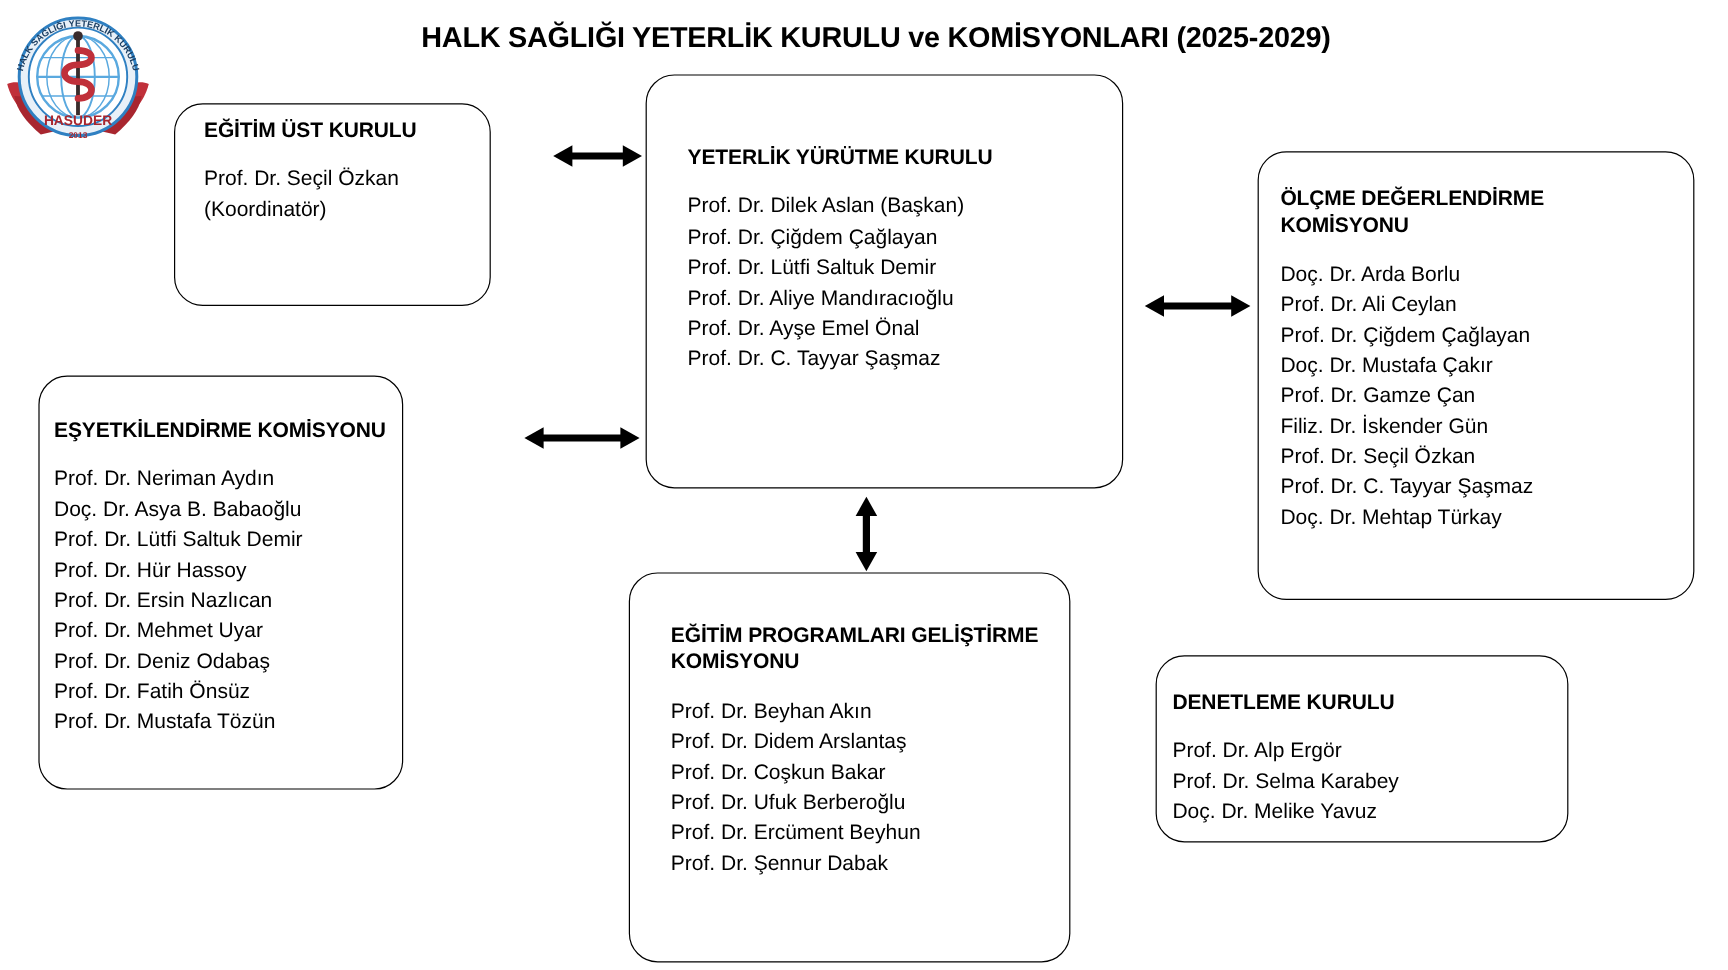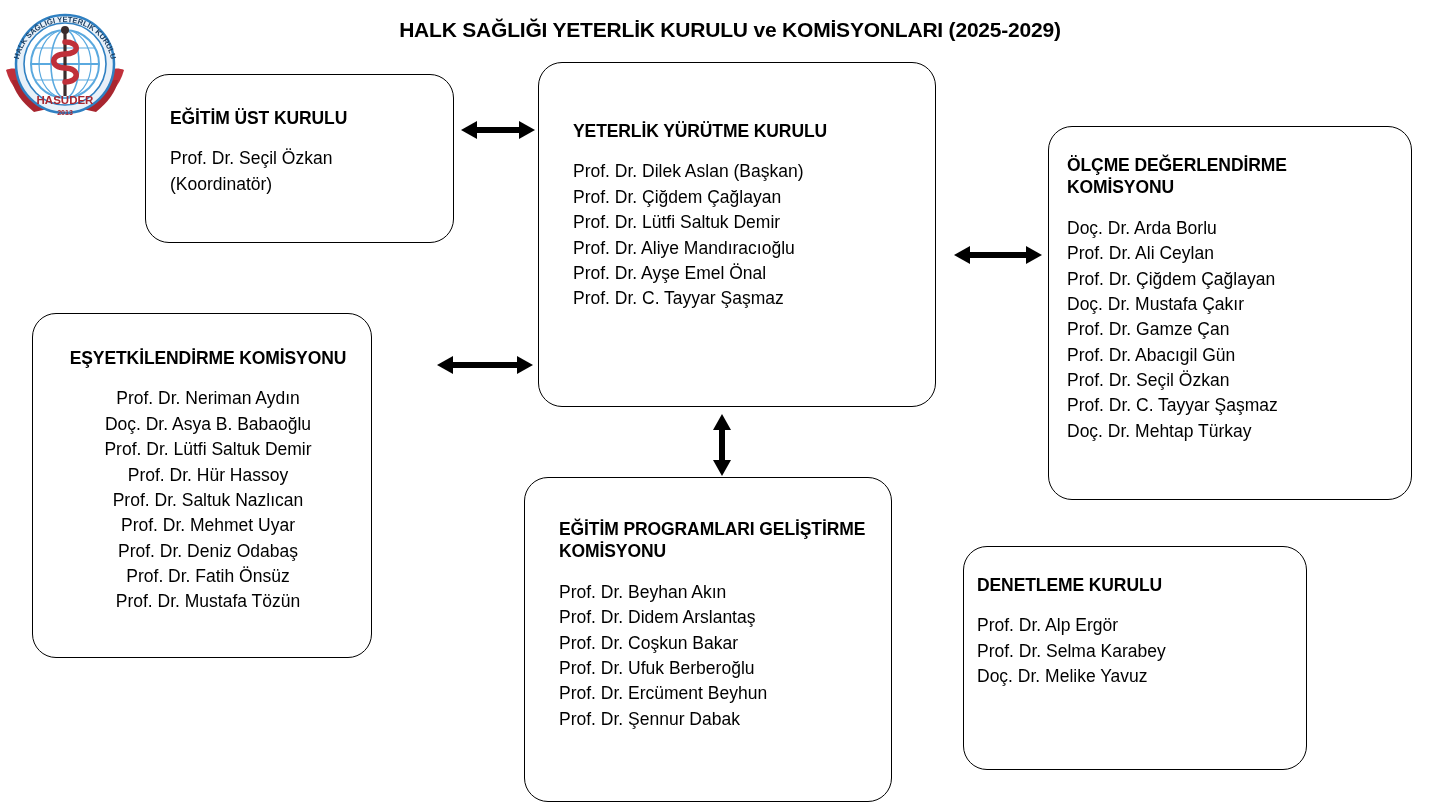--- a/index.html
+++ b/index.html
@@ -29,21 +29,21 @@
     height: 112px;
   }
 
   
   .page-title {
     position: absolute;
     left: 180px;
     top: 18px;
     width: 1100px;
     text-align: center;
-    font-size: 21px;
+    font-size: 24px;
     font-weight: bold;
     letter-spacing: -0.2px;
     white-space: nowrap;
     font-family: "Liberation Sans", sans-serif;
   }
 
   
   .box {
     position: absolute;
     border: 1.7px solid #000000;
@@ -62,26 +62,26 @@
     margin-top: 17px;
     font-size: 17.5px;
     line-height: 1.45;
     font-weight: normal;
   }
   .box-list div {
     white-space: nowrap;
   }
 
   
-  #box-egitim-ust-kurulu   { left:145px;  top:74px;  width:309px; height:169px; padding:32px 0 0 24px; }
+  #box-egitim-ust-kurulu   { left:145px;  top:86px;  width:264px; height:169px; padding:10px 0 0 24px; }
   #box-yeterlik-yurutme    { left:538px;  top:62px;  width:398px; height:345px; padding:57px 0 0 34px; }
   #box-olcme-degerlendirme { left:1048px; top:126px; width:364px; height:374px; padding:27px 0 0 18px; }
-  #box-esyetkilendirme     { left:32px;   top:313px; width:340px; height:345px; padding:33px 0 0 12px;text-align:center; }
+  #box-esyetkilendirme     { left:32px;   top:313px; width:304px; height:345px; padding:33px 0 0 12px; }
   #box-egitim-programlari  { left:524px;  top:477px; width:368px; height:325px; padding:40px 0 0 34px; }
-  #box-denetleme-kurulu    { left:963px;  top:546px; width:344px; height:224px; padding:27px 0 0 13px; }
+  #box-denetleme-kurulu    { left:963px;  top:546px; width:344px; height:156px; padding:27px 0 0 13px; }
 
   
   .arrow {
     position: absolute;
   }
   #arrow-ust-to-yurutme  { left:459px; top:114px; width:78px;  height:32px; }
   #arrow-esyet-to-yurutme{ left:435px; top:349px; width:100px; height:32px; }
   #arrow-yurutme-to-olcme{ left:952px; top:239px; width:92px;  height:32px; }
   #arrow-yurutme-to-egtprg { left:706px; top:412px; width:32px; height:66px; }
 </style>
@@ -147,35 +147,35 @@
 
   <div class="box" id="box-olcme-degerlendirme">
     <div class="box-title">ÖLÇME DEĞERLENDİRME
 KOMİSYONU</div>
     <div class="box-list">
       <div>Doç. Dr. Arda Borlu</div>
       <div>Prof. Dr. Ali Ceylan</div>
       <div>Prof. Dr. Çiğdem Çağlayan</div>
       <div>Doç. Dr. Mustafa Çakır</div>
       <div>Prof. Dr. Gamze Çan</div>
-      <div>Prof. Dr. Abacıgil Gün</div>
+      <div>Filiz. Dr. İskender Gün</div>
       <div>Prof. Dr. Seçil Özkan</div>
       <div>Prof. Dr. C. Tayyar Şaşmaz</div>
       <div>Doç. Dr. Mehtap Türkay</div>
     </div>
   </div>
 
   <div class="box" id="box-esyetkilendirme">
     <div class="box-title">EŞYETKİLENDİRME KOMİSYONU</div>
     <div class="box-list">
       <div>Prof. Dr. Neriman Aydın</div>
       <div>Doç. Dr. Asya B. Babaoğlu</div>
       <div>Prof. Dr. Lütfi Saltuk Demir</div>
       <div>Prof. Dr. Hür Hassoy</div>
-      <div>Prof. Dr. Saltuk Nazlıcan</div>
+      <div>Prof. Dr. Ersin Nazlıcan</div>
       <div>Prof. Dr. Mehmet Uyar</div>
       <div>Prof. Dr. Deniz Odabaş</div>
       <div>Prof. Dr. Fatih Önsüz</div>
       <div>Prof. Dr. Mustafa Tözün</div>
     </div>
   </div>
 
   <div class="box" id="box-egitim-programlari">
     <div class="box-title">EĞİTİM PROGRAMLARI GELİŞTİRME
 KOMİSYONU</div>

